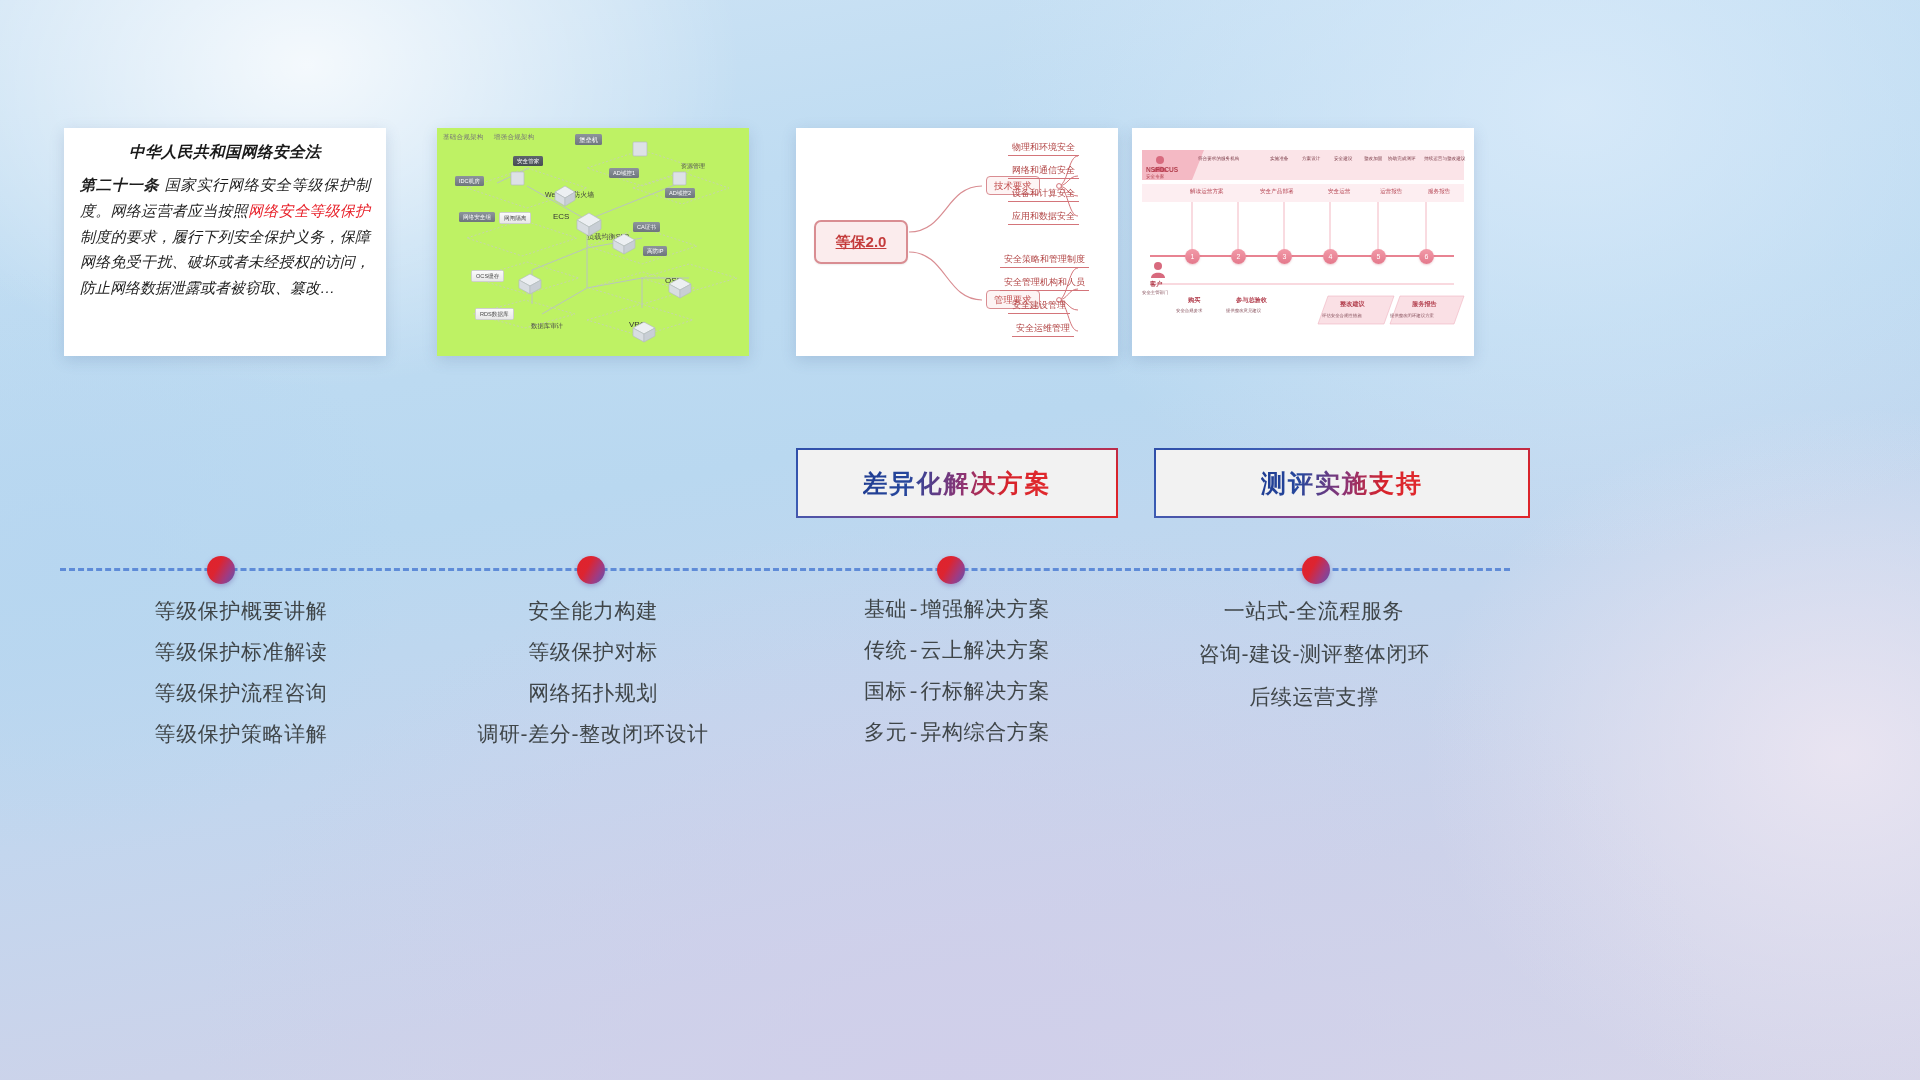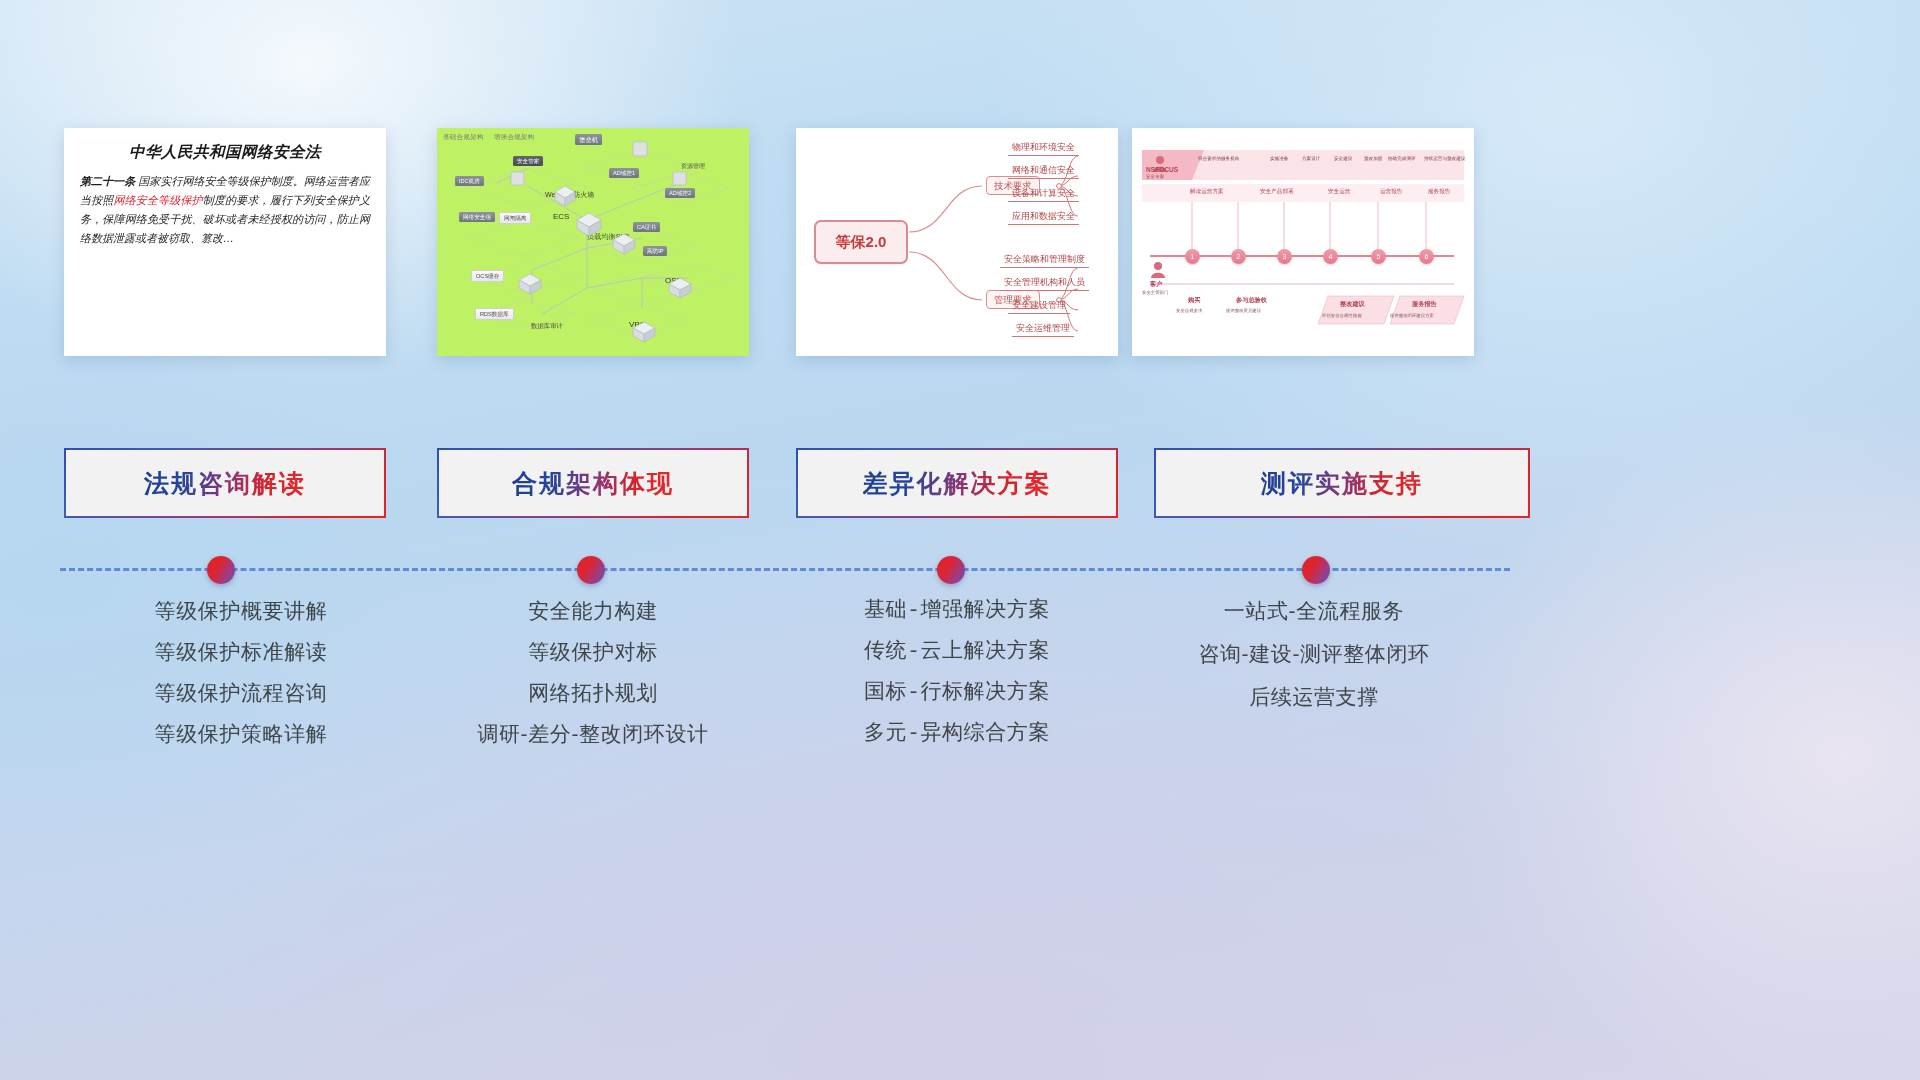--- a/index.html
+++ b/index.html
@@ -58,21 +58,21 @@
   }
   .law-title {
     text-align: center;
     font-size: 15.5px;
     font-weight: bold;
     color: #1a1a1a;
     margin-bottom: 9px;
     letter-spacing: 0.5px;
   }
   .law-p {
-    font-size: 11px;
+    font-size: 15px;
     line-height: 1.72;
     color: #1d1d1d;
     text-align: justify;
     margin-bottom: 3px;
   }
   .law-p b { font-weight: bold; }
   .law-p .hl { color: #e8212a; }
 
   
   .arch {
@@ -120,20 +120,21 @@
     left: 18px; top: 92px;
     width: 94px; height: 44px;
     border: 2.5px solid #d98d92;
     background: #fbeced;
     border-radius: 7px;
     display: flex; align-items: center; justify-content: center;
     color: #c43c3c;
     font-size: 15px;
     font-weight: 600;
     box-shadow: 0 1px 2px rgba(0,0,0,0.07);
+    text-decoration: underline;
   }
   .mm-node {
     position: absolute;
     border: 1.6px solid #d98d92;
     background: #fdf4f4;
     border-radius: 4px;
     color: #c04a4a;
     font-size: 9.4px;
     padding: 3.5px 7px;
     white-space: nowrap;
@@ -496,26 +497,20 @@
         <div class="role" style="left:208px; top:172px;">整改建议</div>
         <div class="roleSub" style="left:190px; top:185px;">评估安全合规性措施</div>
 
         <div class="role" style="left:280px; top:172px;">服务报告</div>
         <div class="roleSub" style="left:258px; top:185px;">提供整改闭环建议方案</div>
       </div>
     </div>
   </div>
 
   <div class="banners">
-    <div class="banner b1">
-      <span class="btxt">法规咨询解读</span>
-    </div>
-    <div class="banner b2">
-      <span class="btxt">合规架构体现</span>
-    </div>
     <div class="banner b3">
       <span class="btxt">差异化解决方案</span>
     </div>
     <div class="banner b4">
       <span class="btxt">测评实施支持</span>
     </div>
   </div>
 
   <div class="timeline">
     <div class="tl-line"></div>

